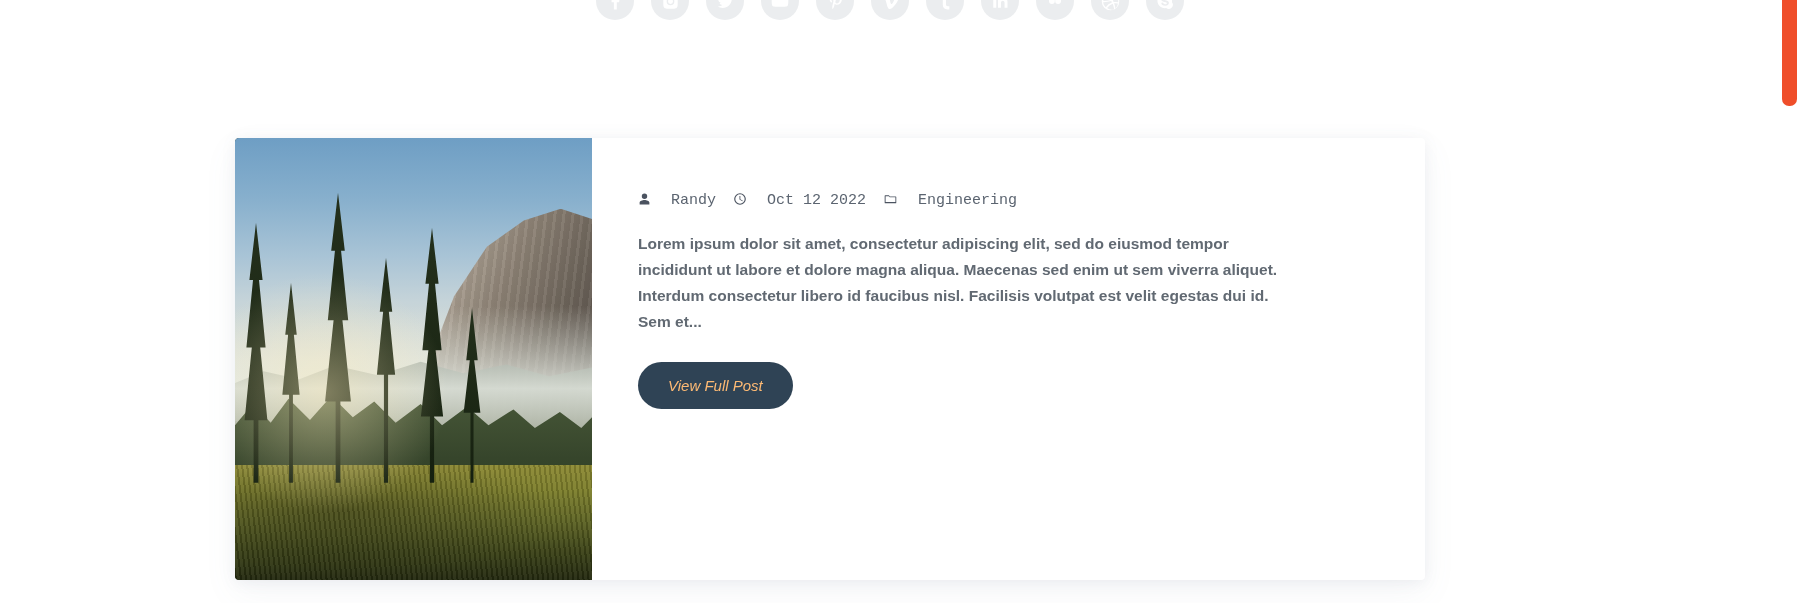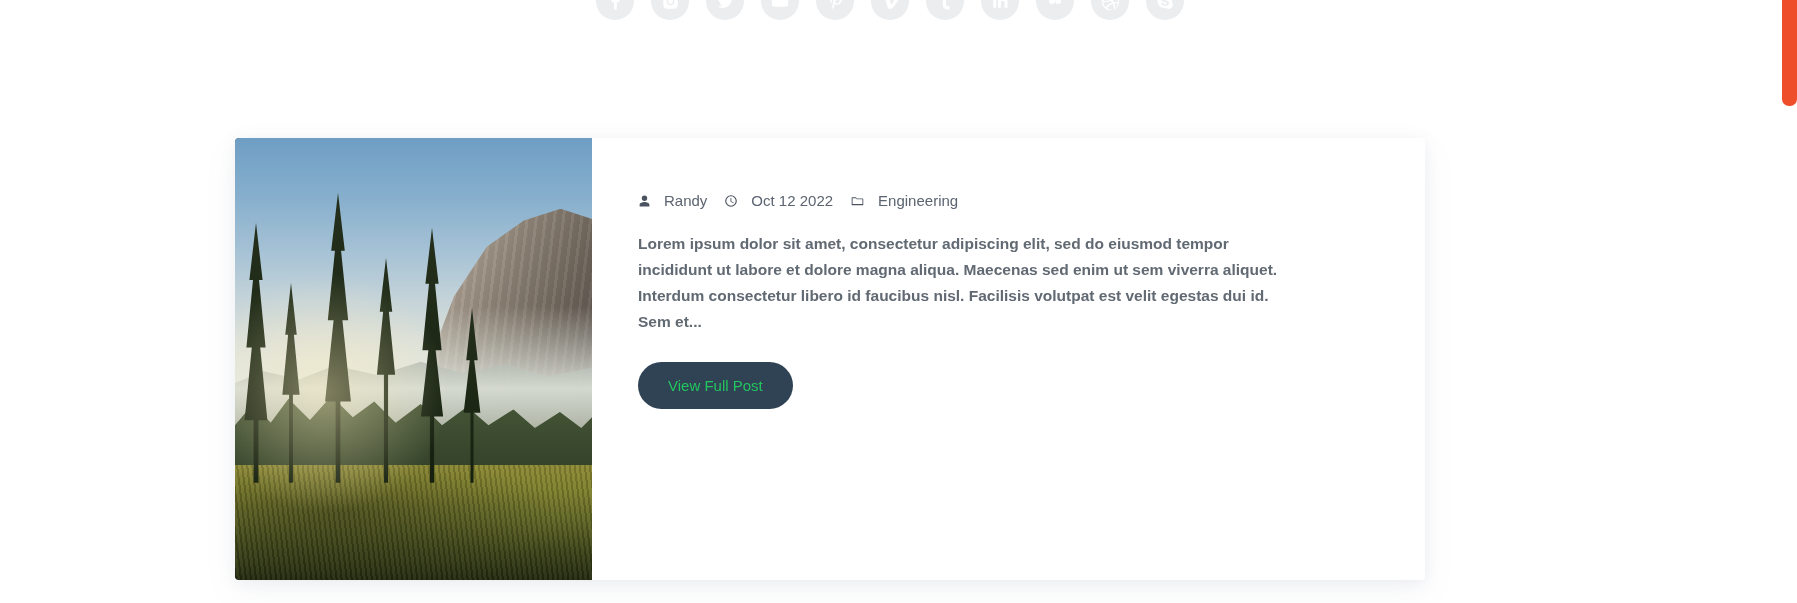--- a/index.html
+++ b/index.html
@@ -181,46 +181,48 @@
   .meta-row {
     margin-top: 18px;
     display: flex;
     align-items: center;
     gap: 17px;
     color: #5b6470;
     font-size: 15px;
   }
   .meta-item {
     display: flex;
-    align-items: center;
-    gap: 13px;
+    align-items: flex-start;
+    gap: 20px;
     white-space: nowrap;
+    font-family: Liberation Mono, monospace;
   }
   .meta-item svg { display: block; flex: 0 0 auto; }
   .meta-item svg * { fill: #4b5360; }
 
   .excerpt {
     margin: 22px 0 0 0;
     font-size: 15.5px;
     line-height: 26px;
     color: #616972;
     max-width: 640px;
     font-weight: bold;
   }
   .cta {
     margin-top: 27px;
     display: inline-block;
     background: #2f4355;
-    color: #22c55e;
+    color: #fdba74;
     font-size: 15px;
     padding: 15px 30px;
     border: none;
     border-radius: 28px;
     cursor: pointer;
     font-family: "Liberation Sans", sans-serif;
+    font-style: italic;
   }
 
   
   .scrollbar-track {
     position: absolute;
     top: 0;
     right: 0;
     width: 15px;
     height: 603px;
     background: #ffffff;

